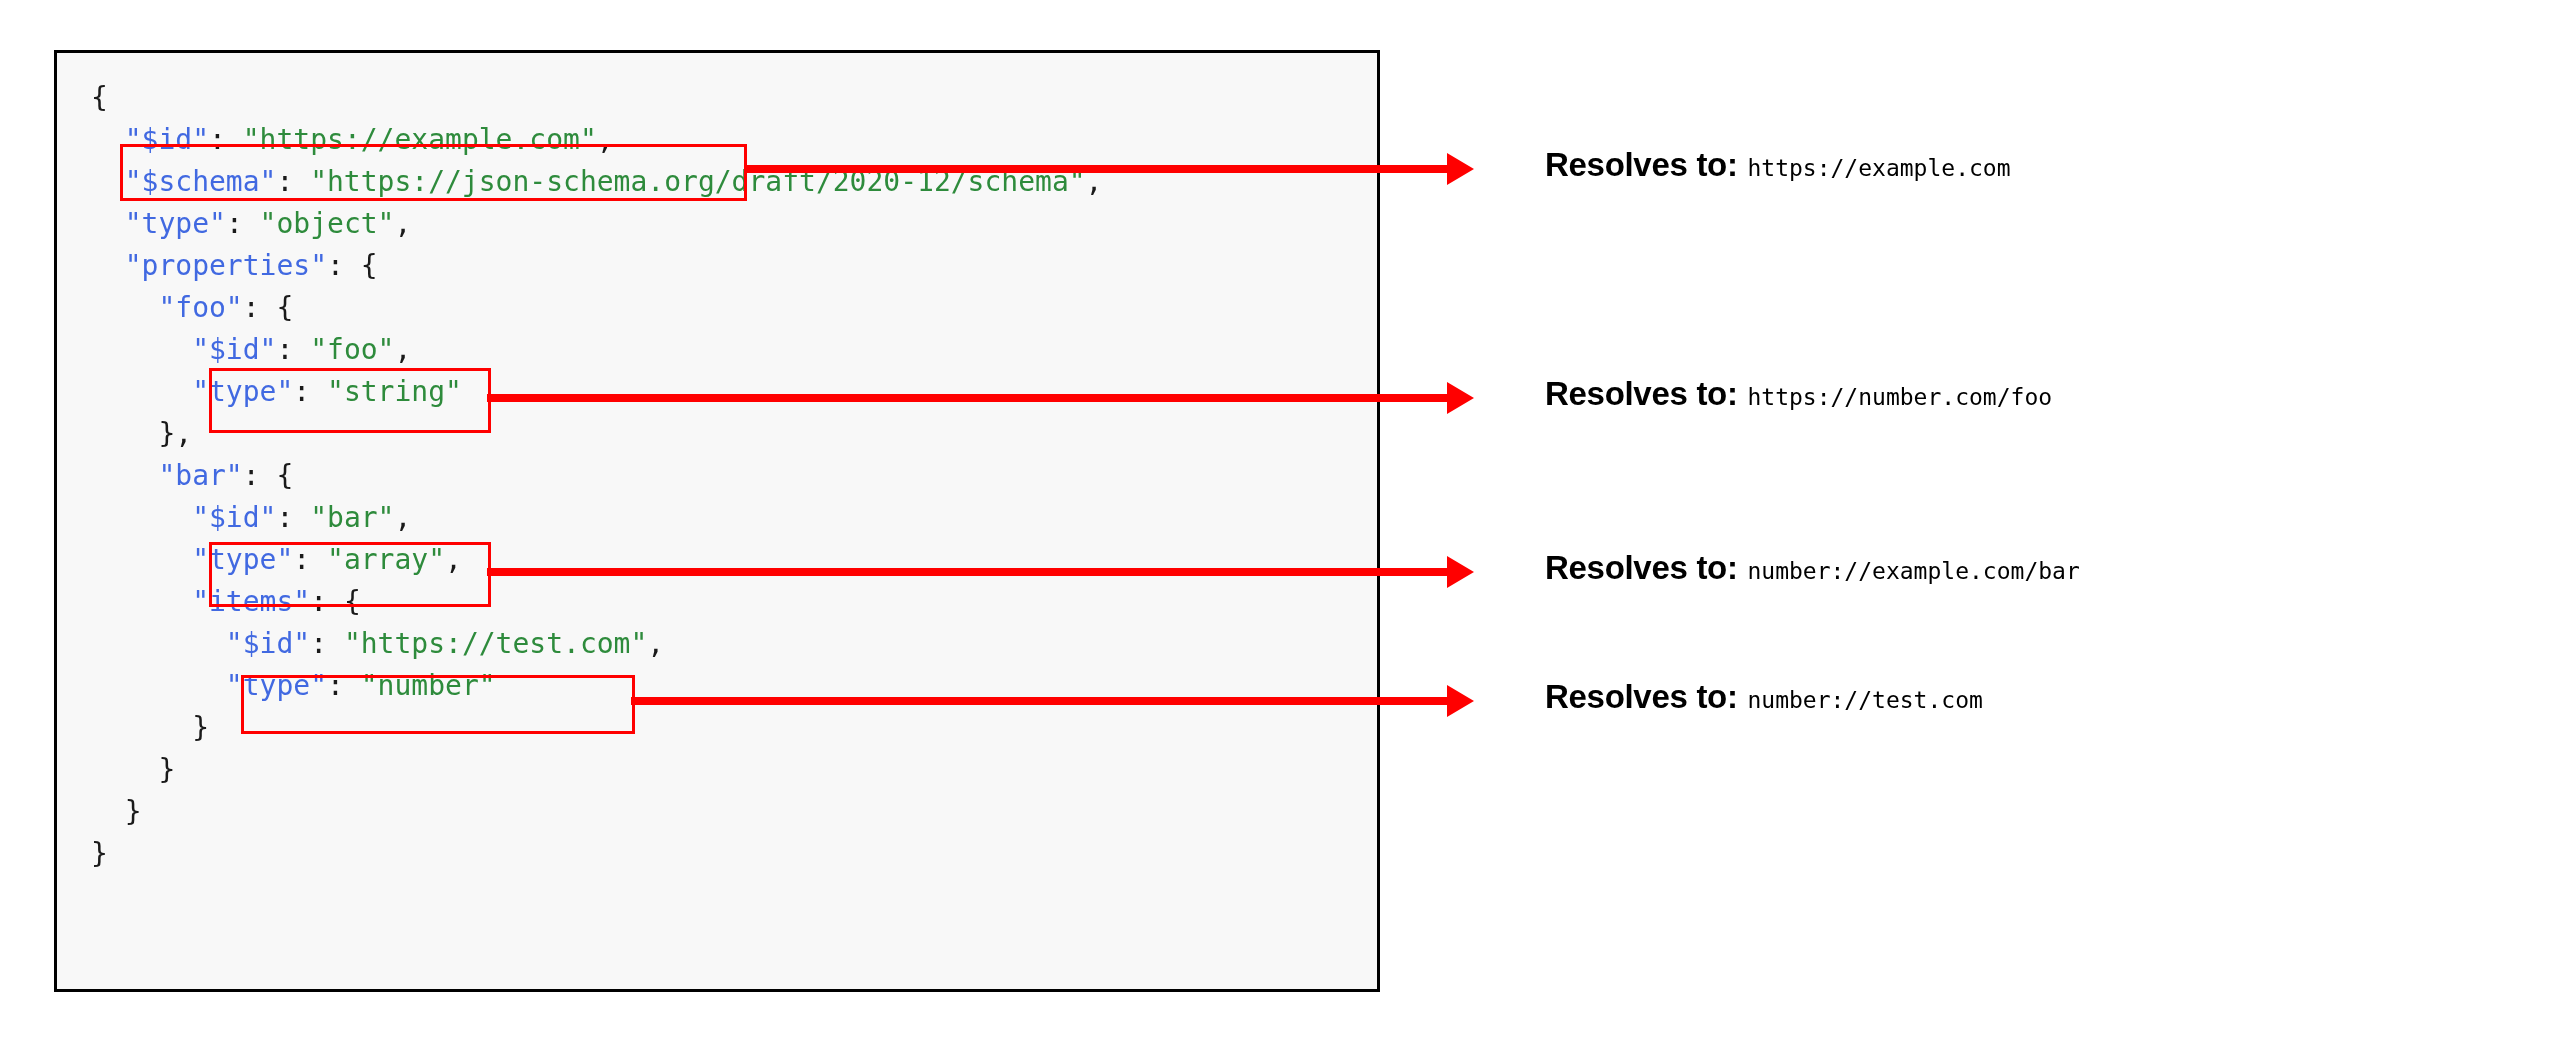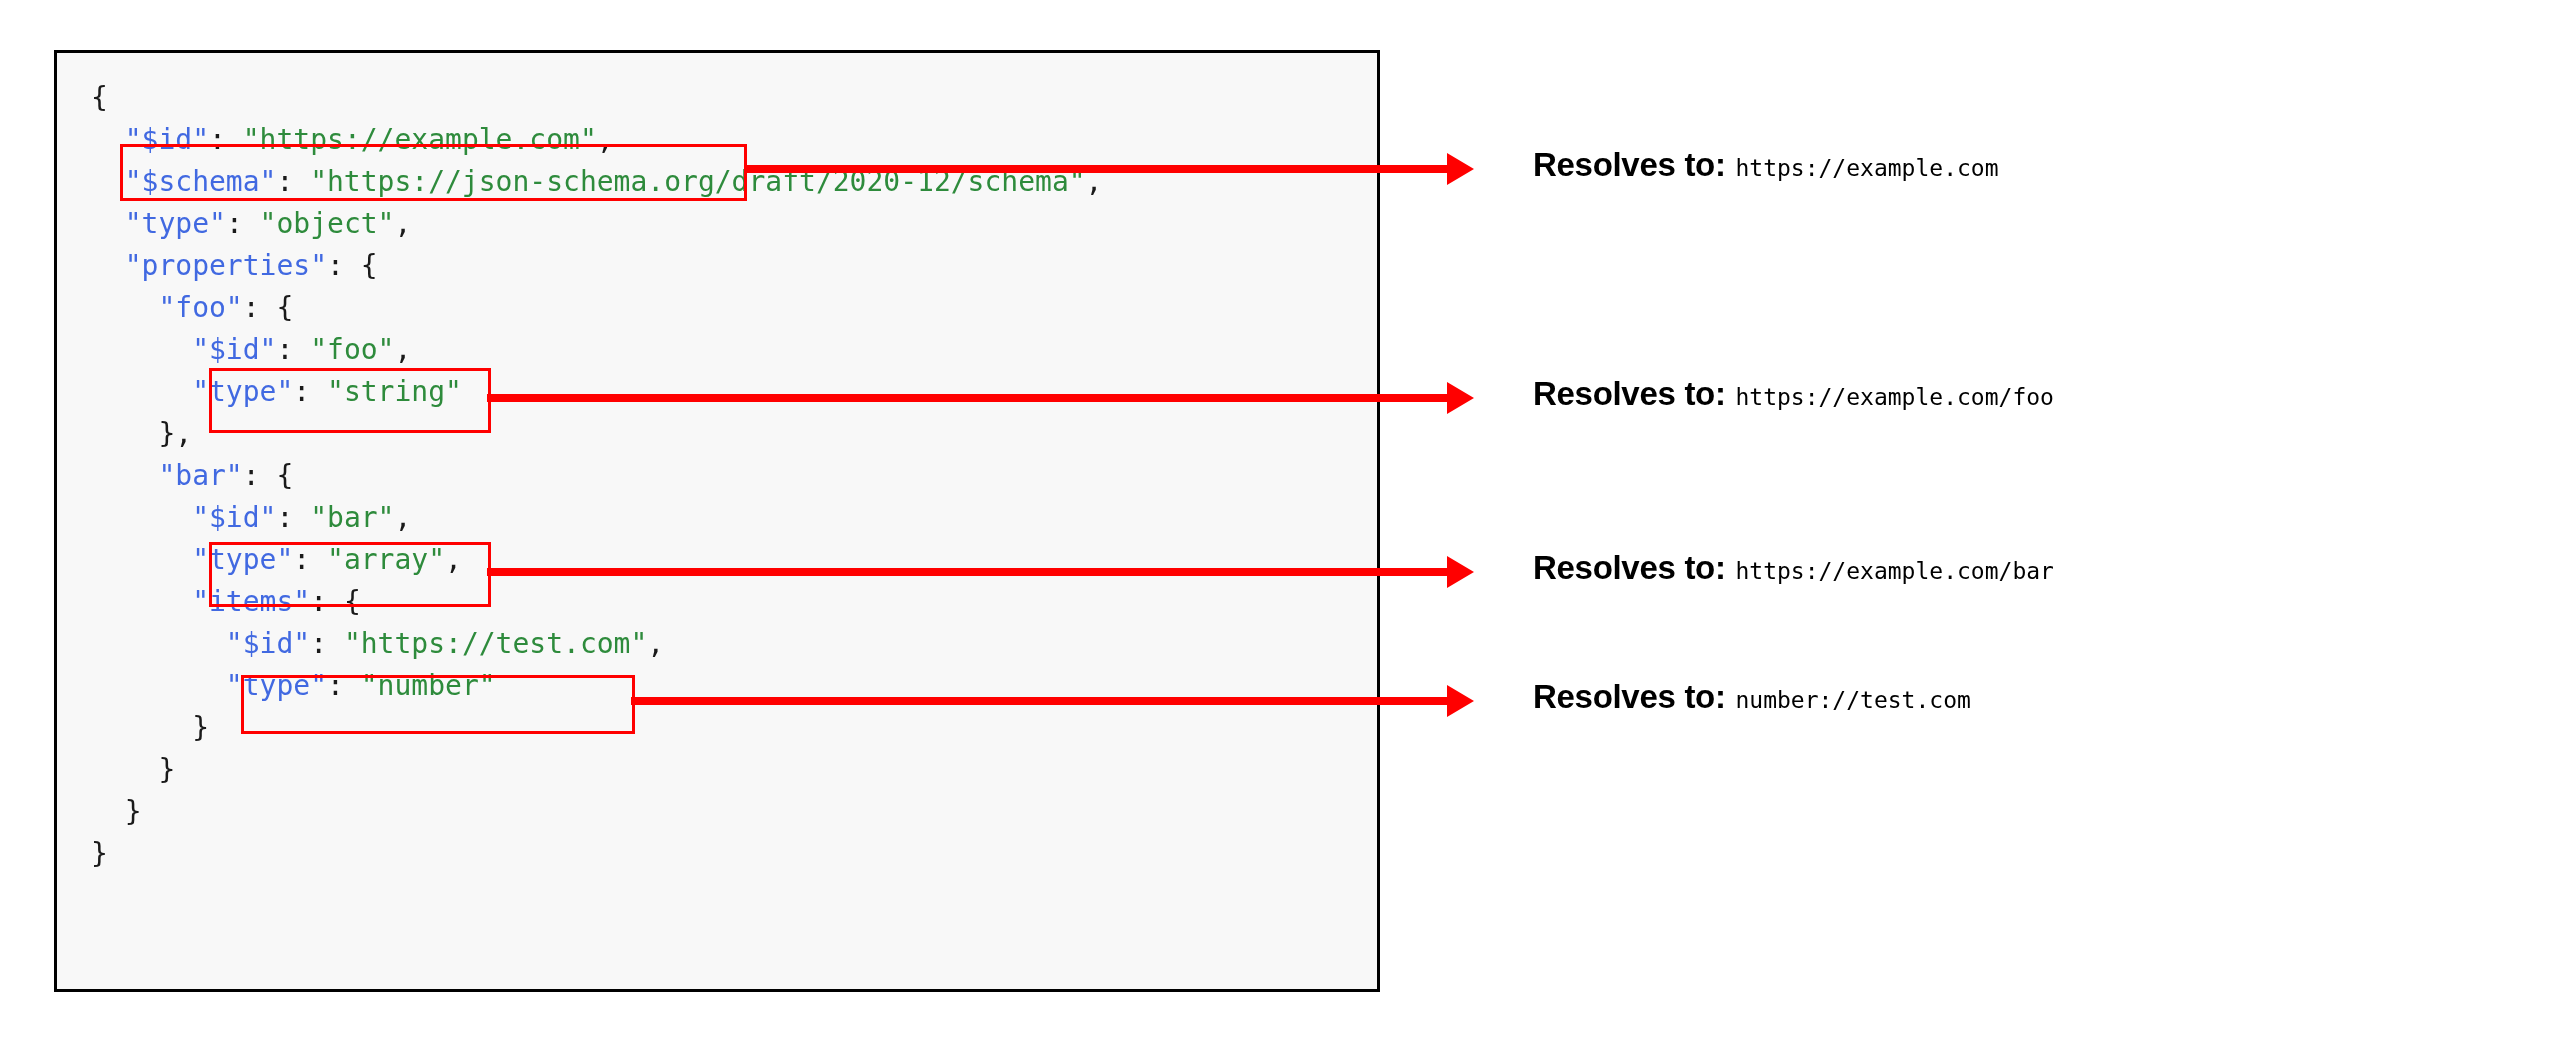--- a/index.html
+++ b/index.html
@@ -81,20 +81,21 @@
     white-space: nowrap;
     display: flex;
     align-items: baseline;
   }
   .resolve-label {
     font-family: "Liberation Sans", sans-serif;
     font-weight: bold;
     font-size: 33px;
     color: #000000;
     letter-spacing: -0.3px;
+    margin-left: 12px;
   }
   .resolve-url {
     font-family: "DejaVu Sans Mono", "Liberation Mono", monospace;
     font-size: 23px;
     color: #000000;
     margin-left: 9.8px;
   }
 </style>
 </head>
 <body>
@@ -128,24 +129,24 @@
     </div>
   </div>
 
 <div id="resolve-layer">
     <div class="resolve-row" style="top: 146px;">
       <span class="resolve-label">Resolves to:</span>
       <span class="resolve-url">https://example.com</span>
     </div>
     <div class="resolve-row" style="top: 375px;">
       <span class="resolve-label">Resolves to:</span>
-      <span class="resolve-url">https://example.com/foo</span>
+      <span class="resolve-url">https://number.com/foo</span>
     </div>
     <div class="resolve-row" style="top: 549px;">
       <span class="resolve-label">Resolves to:</span>
-      <span class="resolve-url">https://example.com/bar</span>
+      <span class="resolve-url">number://example.com/bar</span>
     </div>
     <div class="resolve-row" style="top: 678px;">
       <span class="resolve-label">Resolves to:</span>
       <span class="resolve-url">number://test.com</span>
     </div>
   </div>
 
 
 </body></html>

